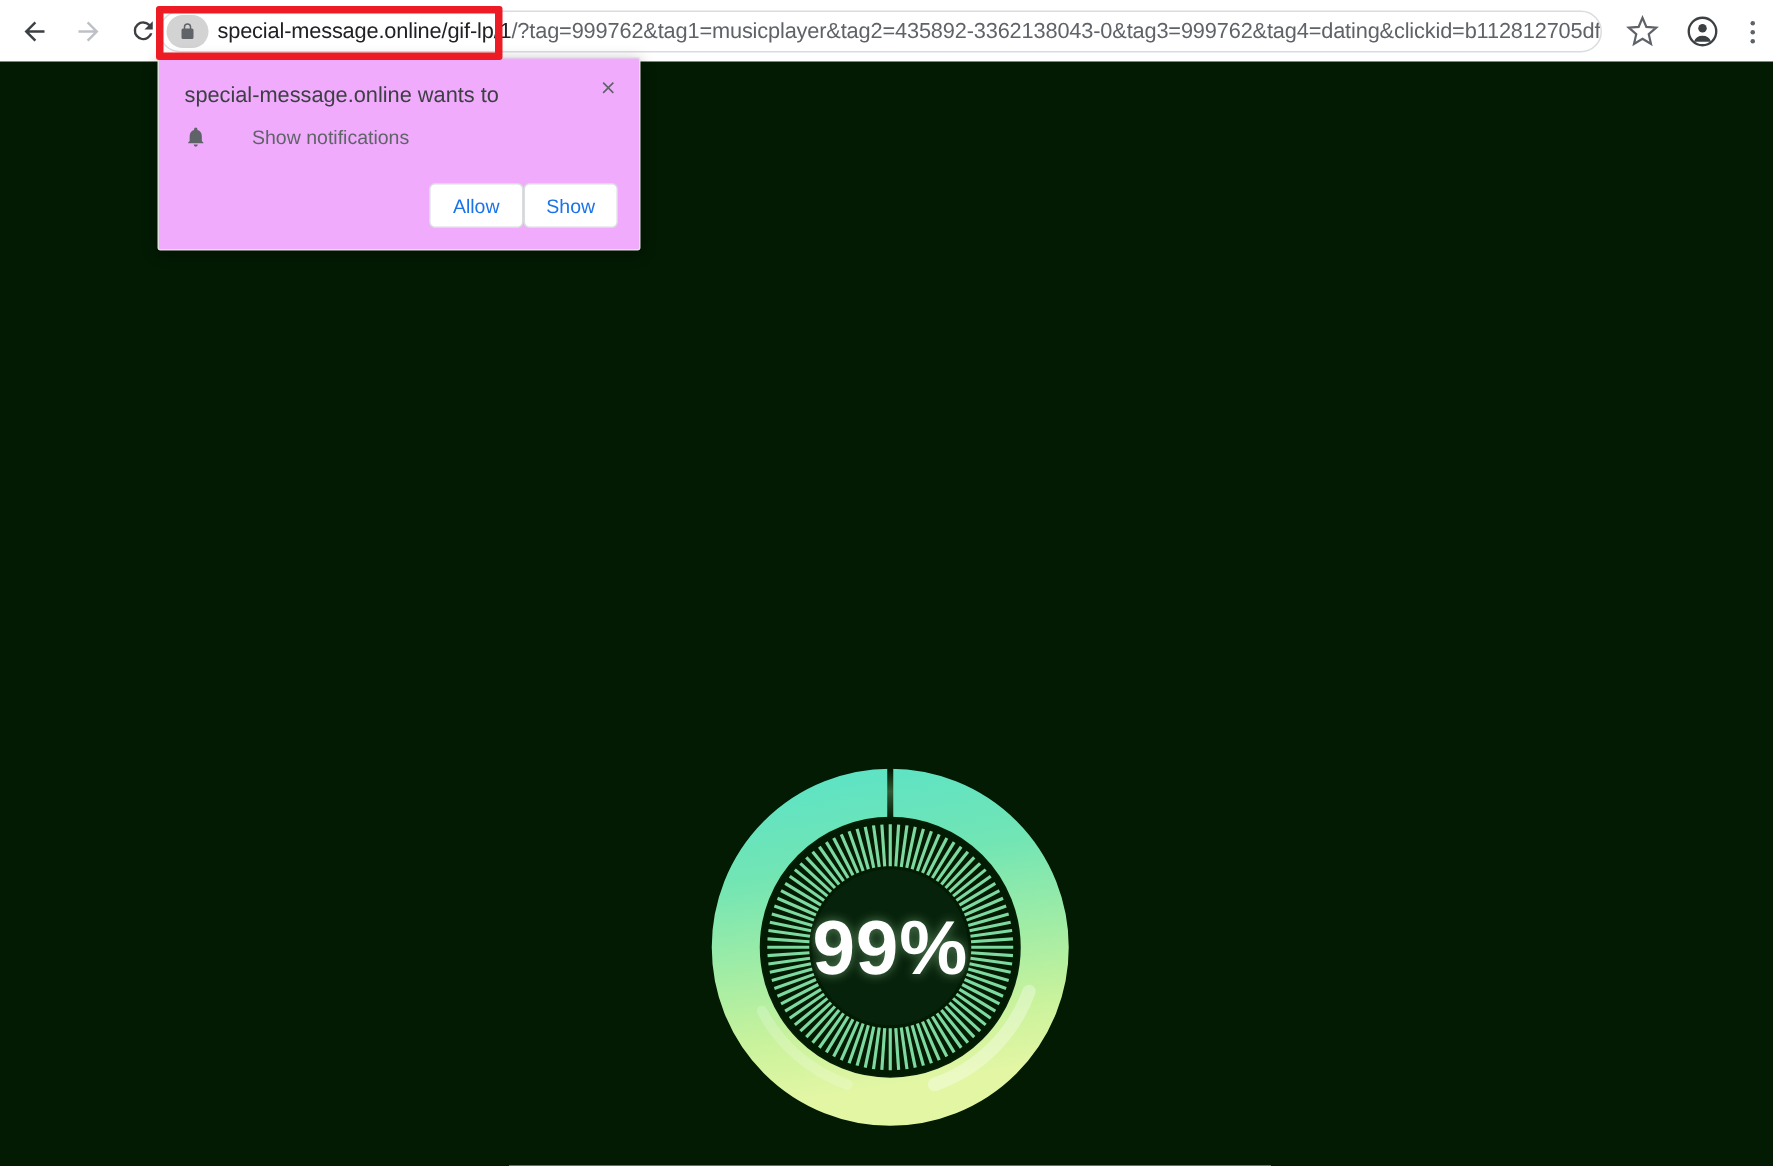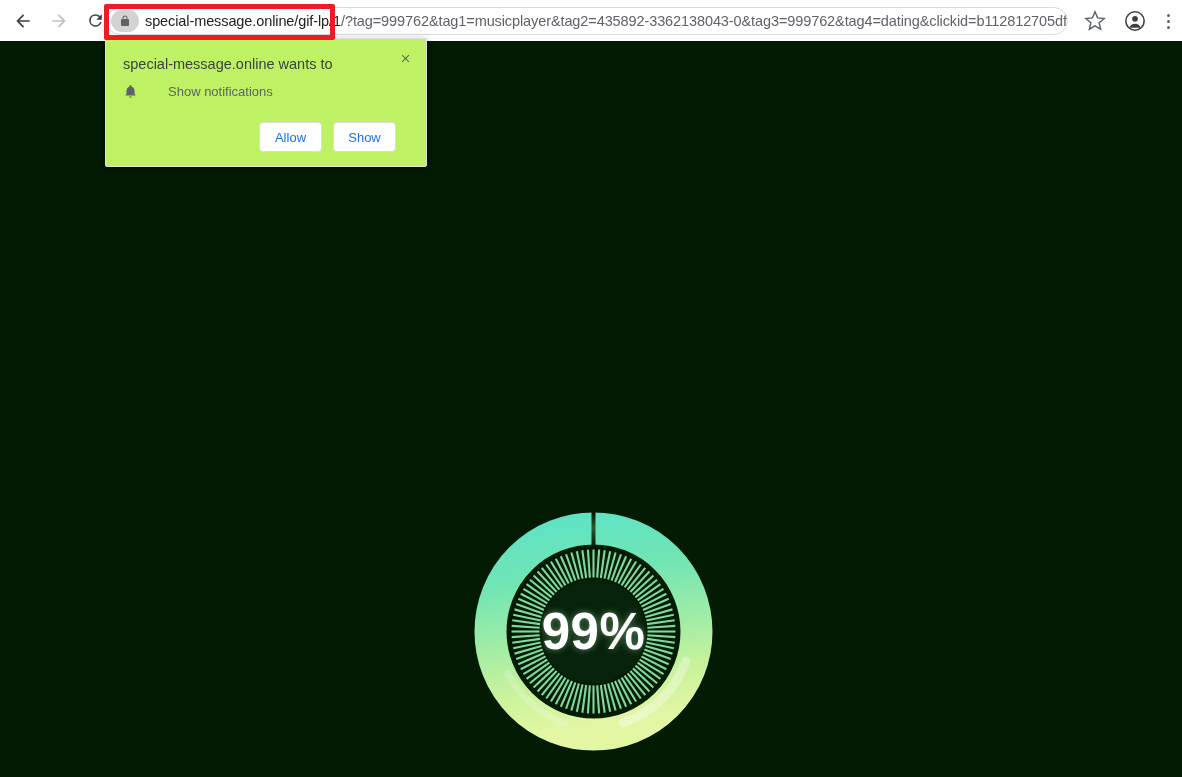--- a/index.html
+++ b/index.html
@@ -132,21 +132,21 @@
     font-weight: bold;
     letter-spacing: 0.5px;
     text-shadow: 0 0 7px rgba(190,255,190,0.45);
   }
 
   
   #notification-permission-dialog {
     position: absolute;
     left: 105px; top: 38px;
     width: 322px; height: 129px;
-    background: #bef264;
+    background: #f0abfc;
     border: 1px solid #e0e0e0;
     border-radius: 2px;
     box-shadow: 0 2px 10px rgba(0,0,0,0.26);
     z-index: 50;
   }
   #dialog-close-button {
     position: absolute;
     right: 8px; top: 6px;
     width: 26px; height: 26px;
     display: flex; align-items: center; justify-content: center;
@@ -166,23 +166,22 @@
     display: flex;
     align-items: center;
   }
   #permission-label {
     margin-left: 30px;
     font-size: 13px;
     color: #5f6368;
   }
   #dialog-actions {
     position: absolute;
-    right: 30px; bottom: 14px;
+    right: 14px; bottom: 14px;
     display: flex;
-    gap: 11px;
   }
   .dialog-btn {
     min-width: 63px;
     height: 30px;
     padding: 0 13px;
     background: #ffffff;
     border: 1px solid #dadce0;
     border-radius: 4px;
     color: #1a73e8;
     font-size: 13px;

